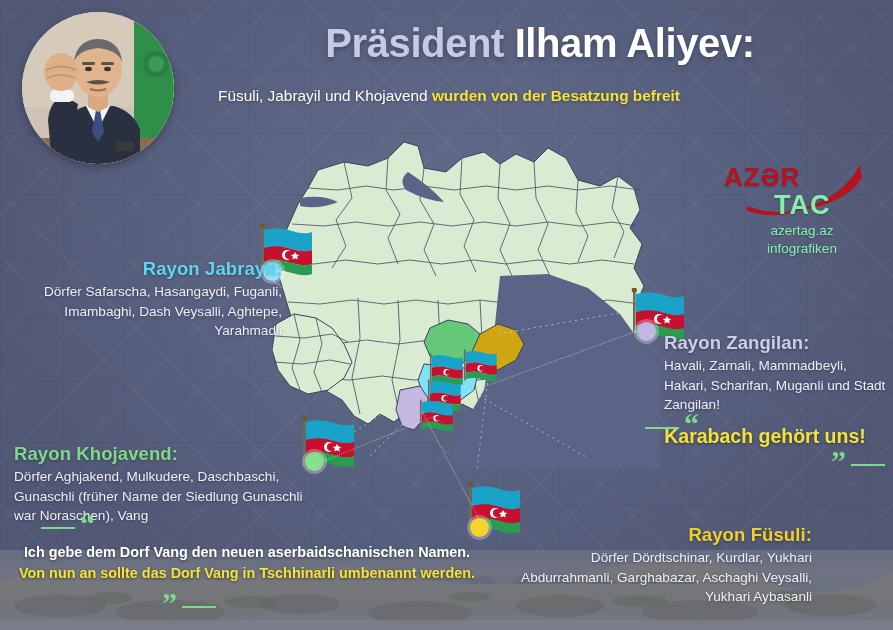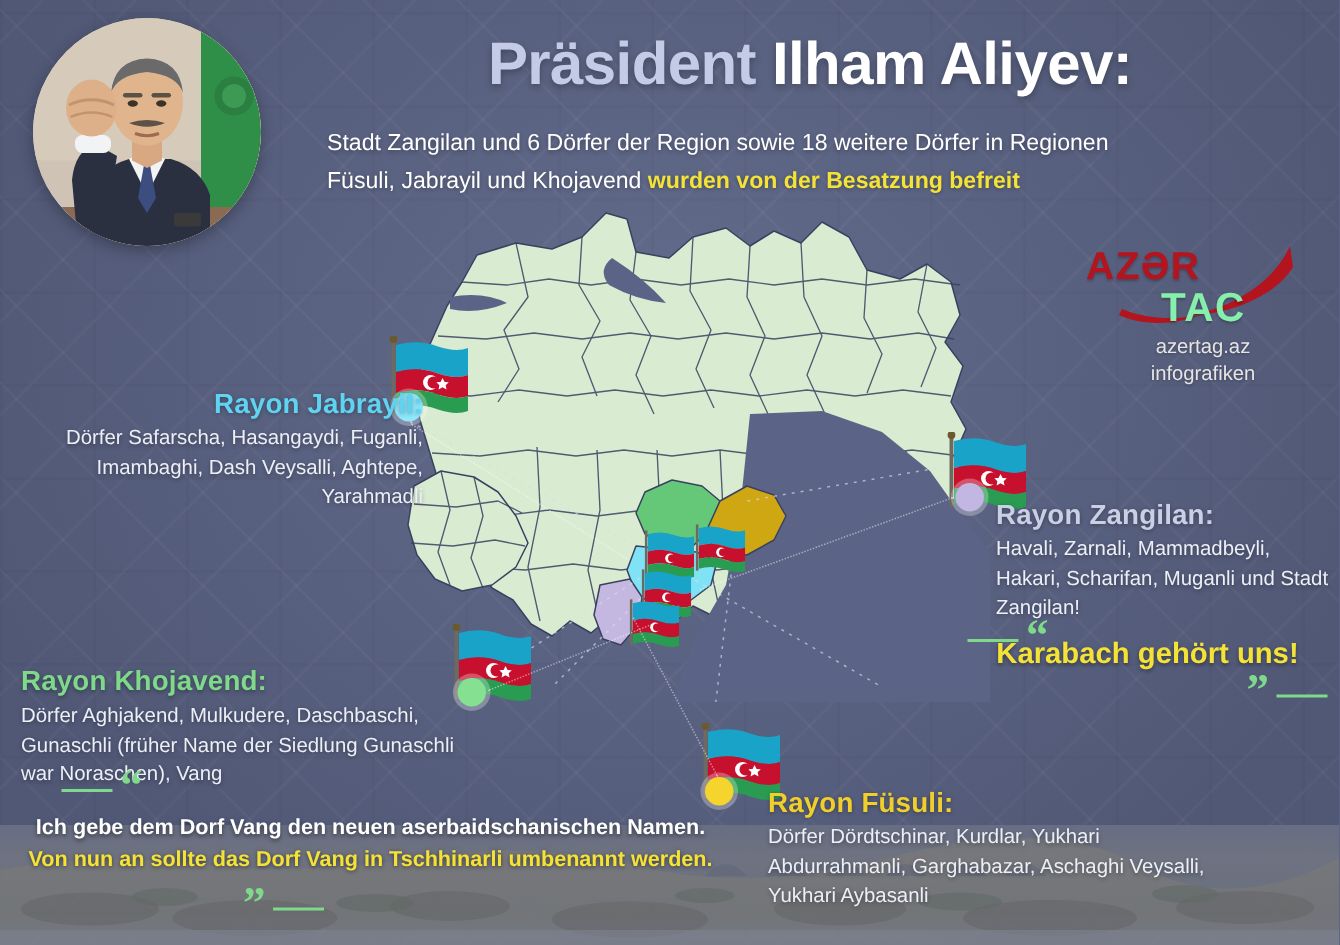--- a/index.html
+++ b/index.html
@@ -58,21 +58,21 @@
   .subtitle .hl{color:#f4e336;font-weight:bold;}
 
   
   .logo{position:absolute;left:722px;top:160px;width:160px;height:105px;text-align:center;}
   .logo .mark{position:relative;height:62px;}
   .logo .azer{position:absolute;left:2px;top:2px;font-size:26px;font-weight:bold;
     letter-spacing:1px;color:#b3141e;text-shadow:0 1px 2px rgba(0,0,0,.25);}
   .logo .tac{position:absolute;left:52px;top:30px;font-size:27px;font-weight:bold;
     letter-spacing:1px;color:#86efac;text-shadow:0 1px 2px rgba(0,0,0,.25);}
   .logo .swoosh{position:absolute;left:0;top:0;}
-  .logo .lurl{font-size:13.5px;color:#e5e5e5;line-height:1.32;
+  .logo .lurl{font-size:13.5px;color:#86efac;line-height:1.32;
     text-shadow:0 1px 2px rgba(0,0,0,.3);}
 
   
   .map{position:absolute;left:248px;top:128px;width:412px;height:340px;}
 
   
   .flagpin{position:absolute;width:56px;height:52px;}
   .flagpin svg{display:block;}
 
   
@@ -85,21 +85,21 @@
   .block{position:absolute;color:#eef1f8;text-shadow:0 1px 3px rgba(0,0,0,.34);}
   .block .bhead{font-size:18.5px;font-weight:bold;margin-bottom:2px;letter-spacing:.1px;}
   .block .bbody{font-size:13.6px;line-height:1.44;color:#eceff7;}
 
   #blk-jabrayil{left:30px;top:258px;width:252px;text-align:right;}
   #blk-jabrayil .bhead{color:#5fd4f2;}
   #blk-khojavend{left:14px;top:443px;width:300px;text-align:left;}
   #blk-khojavend .bhead{color:#7fd98b;}
   #blk-zangilan{left:664px;top:320px;width:225px;text-align:left;margin-top:12px;}
   #blk-zangilan .bhead{color:#c9cfe4;}
-  #blk-fusuli{left:512px;top:524px;width:300px;text-align:left;}
+  #blk-fusuli{left:512px;top:524px;width:300px;text-align:right;}
   #blk-fusuli .bhead{color:#f0cf2a;}
 
   
   .quote-r{position:absolute;left:640px;top:424px;width:250px;text-align:center;}
   .quote-r .qline{font-size:19.5px;font-weight:bold;color:#f4e336;line-height:1.28;
     text-shadow:0 1px 3px rgba(0,0,0,.4);}
   .qmark{font-family:"Liberation Serif", serif;font-size:30px;color:#7fd98b;
     font-weight:bold;line-height:0;}
   .qrule{display:inline-block;width:34px;height:2px;background:#7fd98b;
     vertical-align:5px;margin:0 5px;}
@@ -203,21 +203,20 @@
         <rect x="94" y="130" width="18" height="9" rx="2" fill="#3a3a3a"></rect>
       </g>
     </svg>
   </div>
 
   <div class="title">
     <span class="t-pre">Präsident </span><span>Ilham Aliyev:</span>
   </div>
 
   <div class="subtitle">
-    <div>Stadt Zangilan und 6 Dörfer der Region sowie 18 weitere Dörfer in Regionen</div>
     <div><span>Füsuli, Jabrayil und Khojavend </span><span class="hl">wurden von der Besatzung befreit</span></div>
   </div>
 
   <div class="logo">
     <div class="mark">
       <svg class="swoosh" width="160" height="62" viewBox="0 0 160 62">
         <path d="M138,4 C128,26 104,44 72,50 C96,50 128,38 140,18 Z" fill="#b3141e"></path>
         <path d="M26,46 C40,52 60,54 78,50 C58,58 36,56 24,50 Z" fill="#b3141e"></path>
       </svg>
       <span class="azer">AZƏR</span>

